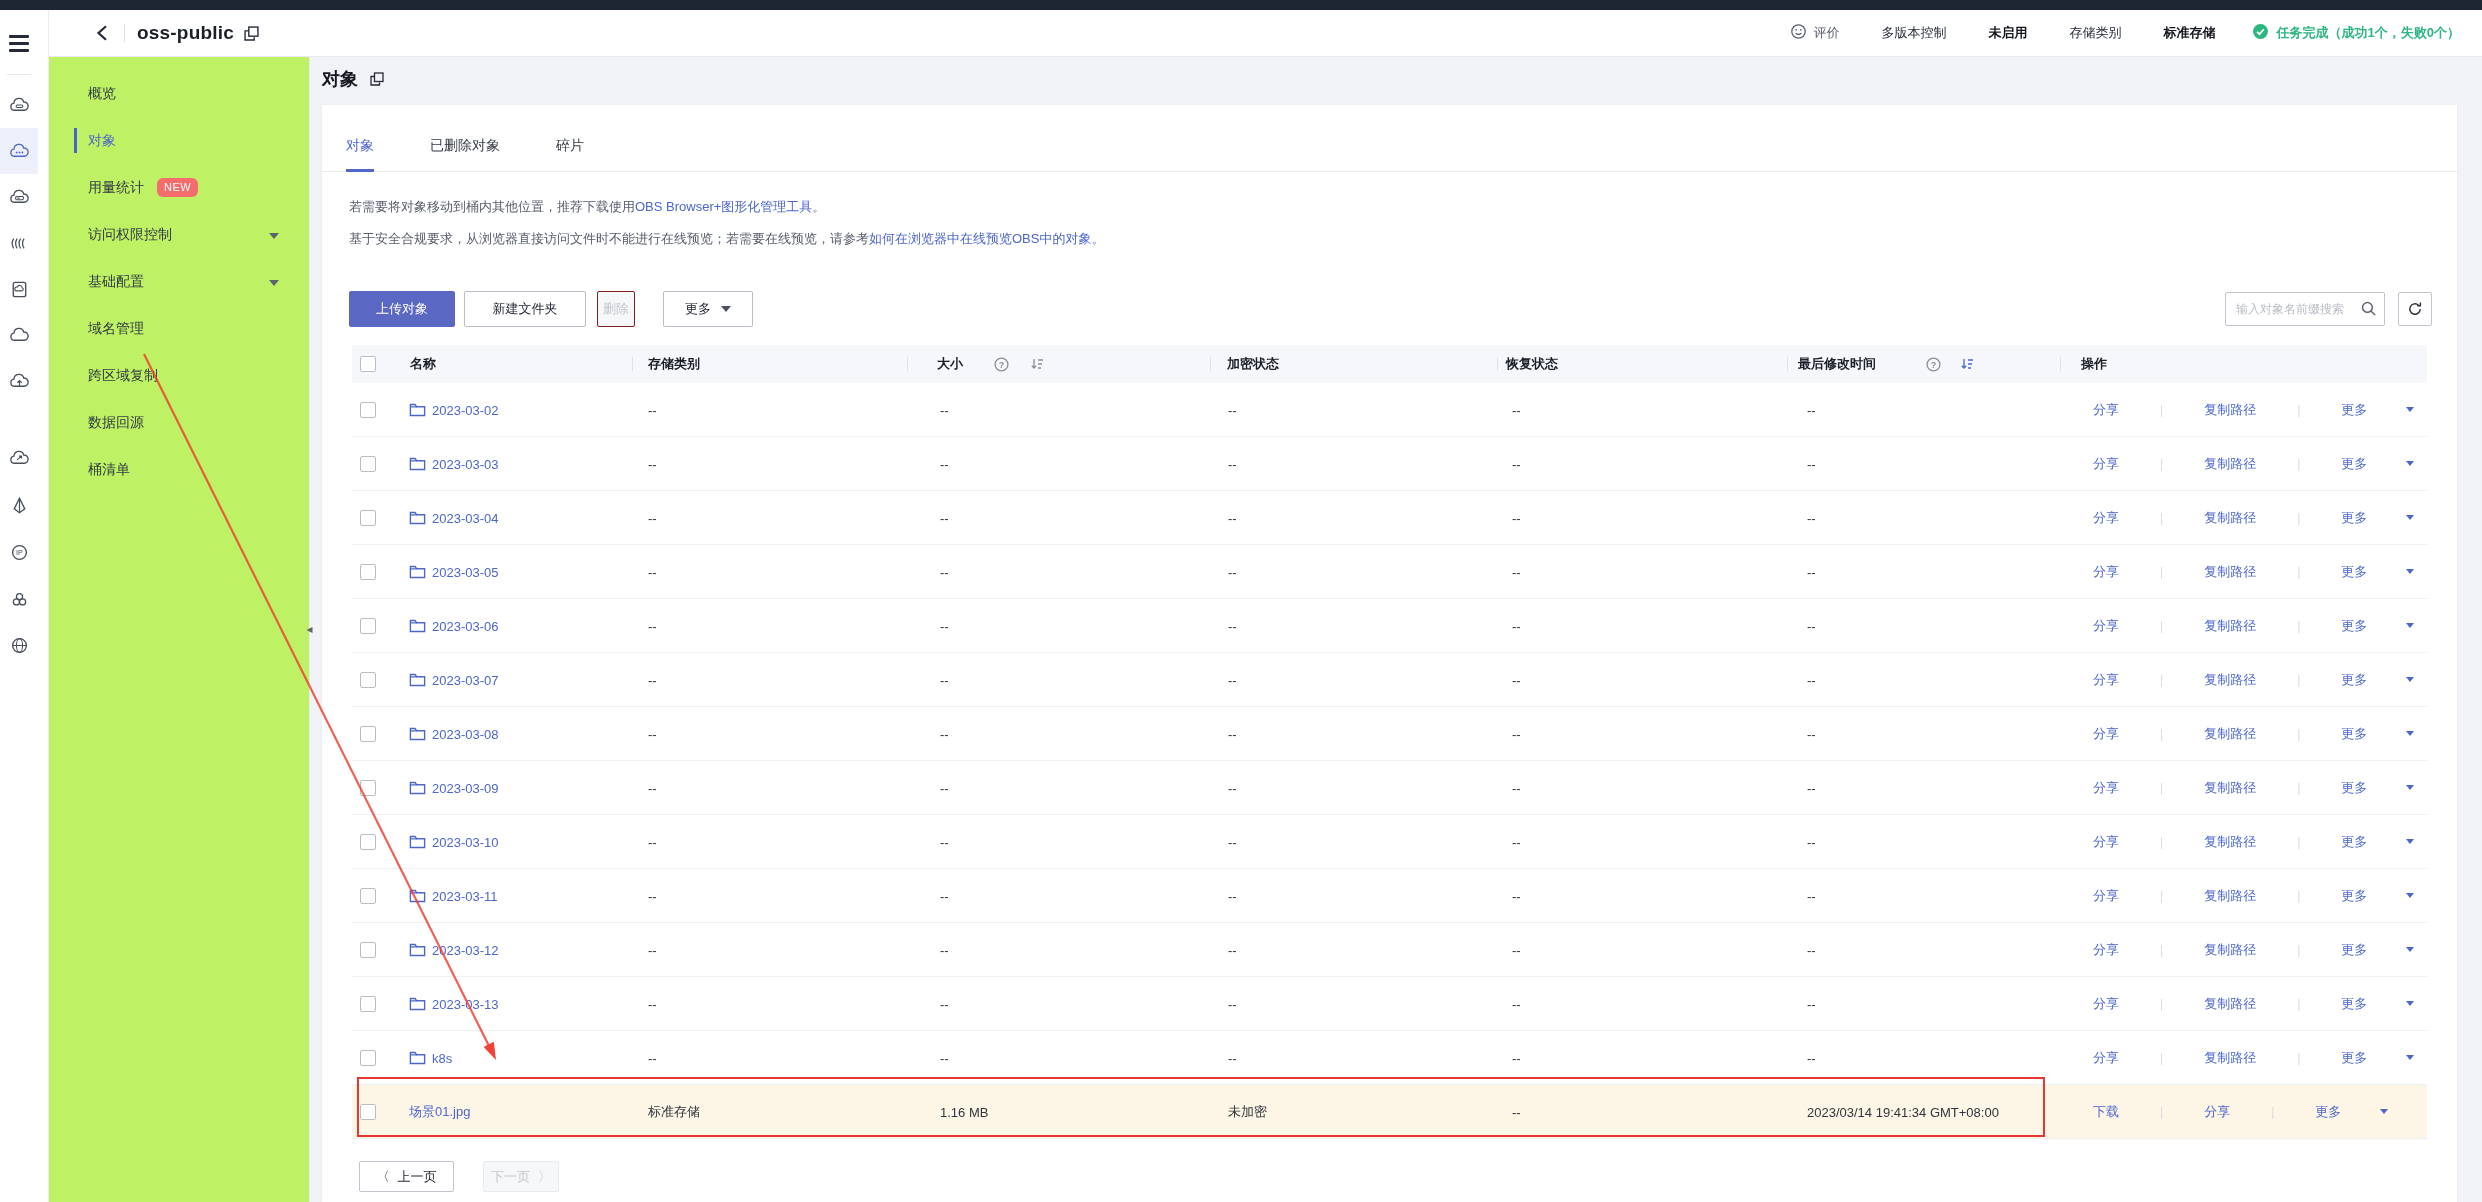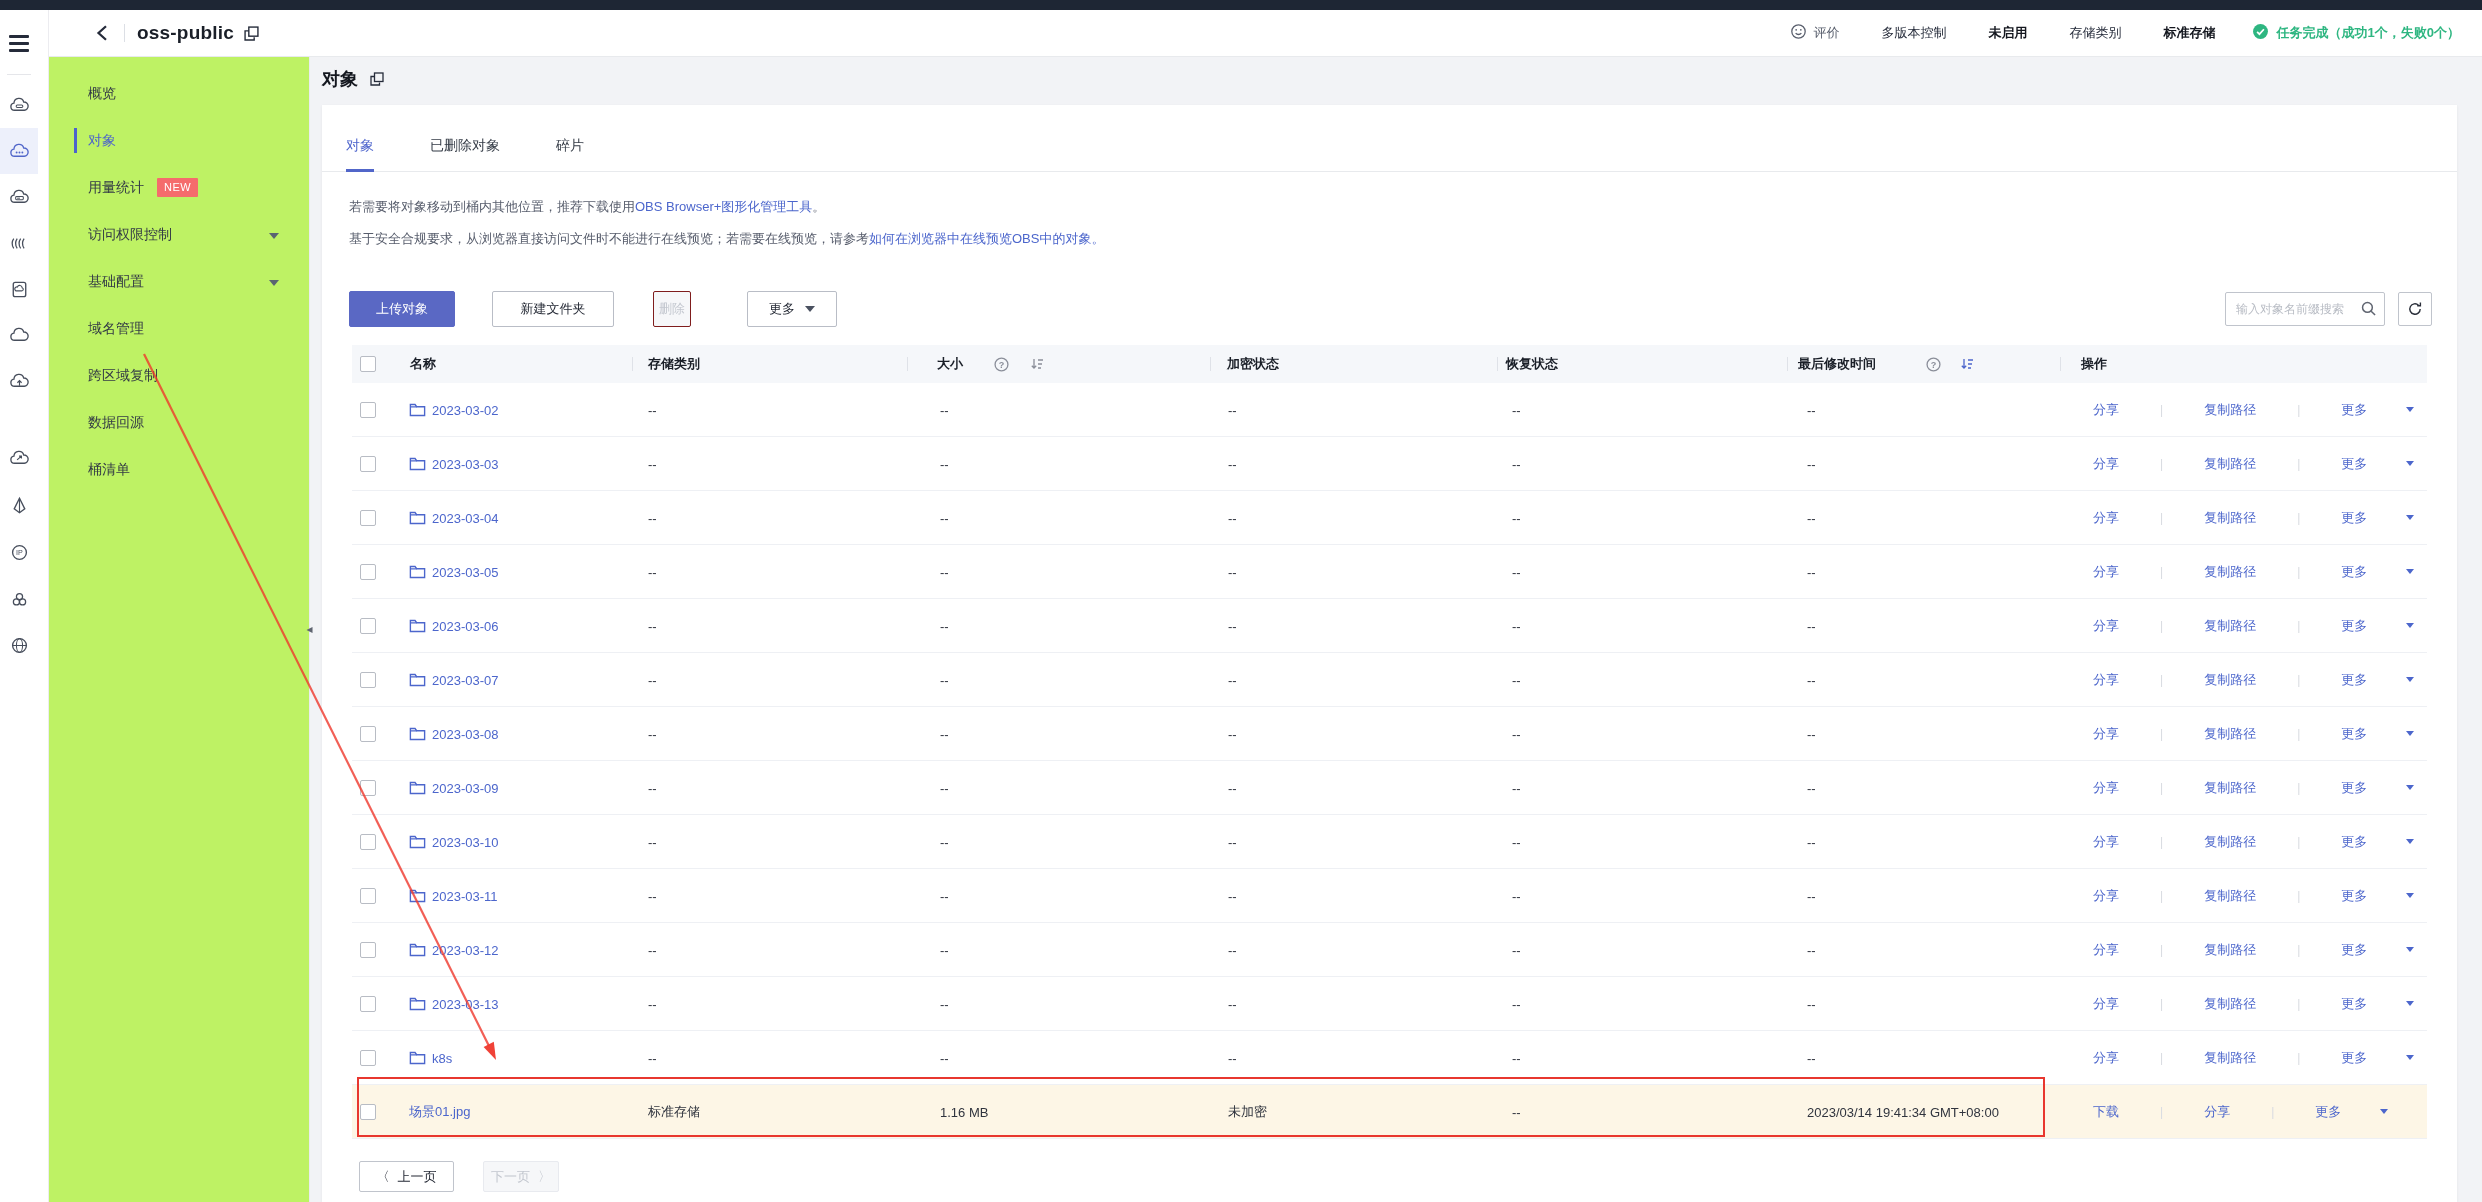--- a/index.html
+++ b/index.html
@@ -41,21 +41,21 @@
   .rail-icon.active { background:#edf0fb; color:#5166c9; }
 
   
   .sidebar { position:absolute; left:38px; top:57px; bottom:0; width:272px; background:#bef264;
              border-right:1px solid #eaebef; z-index:3; padding-top:13px; }
   .side-item { position:relative; height:47px; display:flex; align-items:center; padding-left:50px;
                font-size:14px; color:#333a45; cursor:pointer; }
   .side-item.active { color:#4c63cc; }
   .side-item.active::before { content:""; position:absolute; left:36px; top:11px; width:3px; height:25px; background:#4c63cc; }
   .side-badge { margin-left:13px; background:#f56c6c; color:#fff; font-size:11px; line-height:1;
-                padding:4px 7px; border-radius:1px; letter-spacing:.5px; }
+                padding:4px 7px; border-radius:6px; letter-spacing:.5px; }
   .side-caret { position:absolute; right:30px; top:50%; margin-top:-2px; width:0; height:0;
                 border-left:5px solid transparent; border-right:5px solid transparent; border-top:6px solid #5a6472; }
   .collapse-handle { position:absolute; left:303px; top:616px; width:13px; height:26px; z-index:7;
                      display:flex; align-items:center; justify-content:center; color:#5f6470; font-size:12px; cursor:pointer; }
 
   
   .main { position:absolute; left:310px; top:57px; right:0; bottom:0; background:#f2f3f6; }
   .pt-row { position:absolute; left:12px; top:0; height:44px; display:flex; align-items:center; }
   .pt-title { font-size:18px; font-weight:bold; color:#14171f; }
   .pt-copy { margin-left:12px; width:14px; height:14px; color:#252b3a; cursor:pointer; }
@@ -68,21 +68,21 @@
           gap:56px; padding-left:24px; border-bottom:1px solid #e8eaed; }
   .tab { position:relative; padding-bottom:16px; font-size:14px; color:#333a45; cursor:pointer; }
   .tab.active { color:#4c63cc; }
   .tab.active::after { content:""; position:absolute; left:0; right:0; bottom:-1px; height:3px; background:#5166c9; }
 
   
   .desc { position:absolute; left:27px; top:86px; font-size:13px; color:#575d6c; line-height:32px; }
   .desc a { color:#4c66cc; text-decoration:none; cursor:pointer; }
 
   
-  .toolbar { position:absolute; left:27px; top:186px; height:36px; display:flex; align-items:center;gap:28px; }
+  .toolbar { position:absolute; left:27px; top:186px; height:36px; display:flex; align-items:center; }
   .btn { height:36px; display:inline-flex; align-items:center; justify-content:center; font-size:13px;
          border-radius:2px; cursor:pointer; }
   .btn-upload { width:106px; background:#5a68c4; color:#fff; border:1px solid #5a68c4; }
   .btn-new { width:122px; background:#fff; color:#1f2430; border:1px solid #b9bdc6; margin-left:9px; }
   .btn-delete { width:38px; background:#f6f7f9; color:#c3c7cf; border:1px solid #7f1d1d; margin-left:11px; cursor:default; }
   .btn-more { width:90px; background:#fff; color:#1f2430; border:1px solid #b9bdc6; margin-left:28px; gap:10px; }
   .caret-dn { width:0; height:0; border-left:5px solid transparent; border-right:5px solid transparent; border-top:6px solid #4a5160; }
 
   .search-wrap { position:absolute; left:1903px; top:187px; width:160px; height:34px; }
   .search-input { width:100%; height:100%; border:1px solid #c0c4cc; border-radius:2px; padding:0 30px 0 10px;

